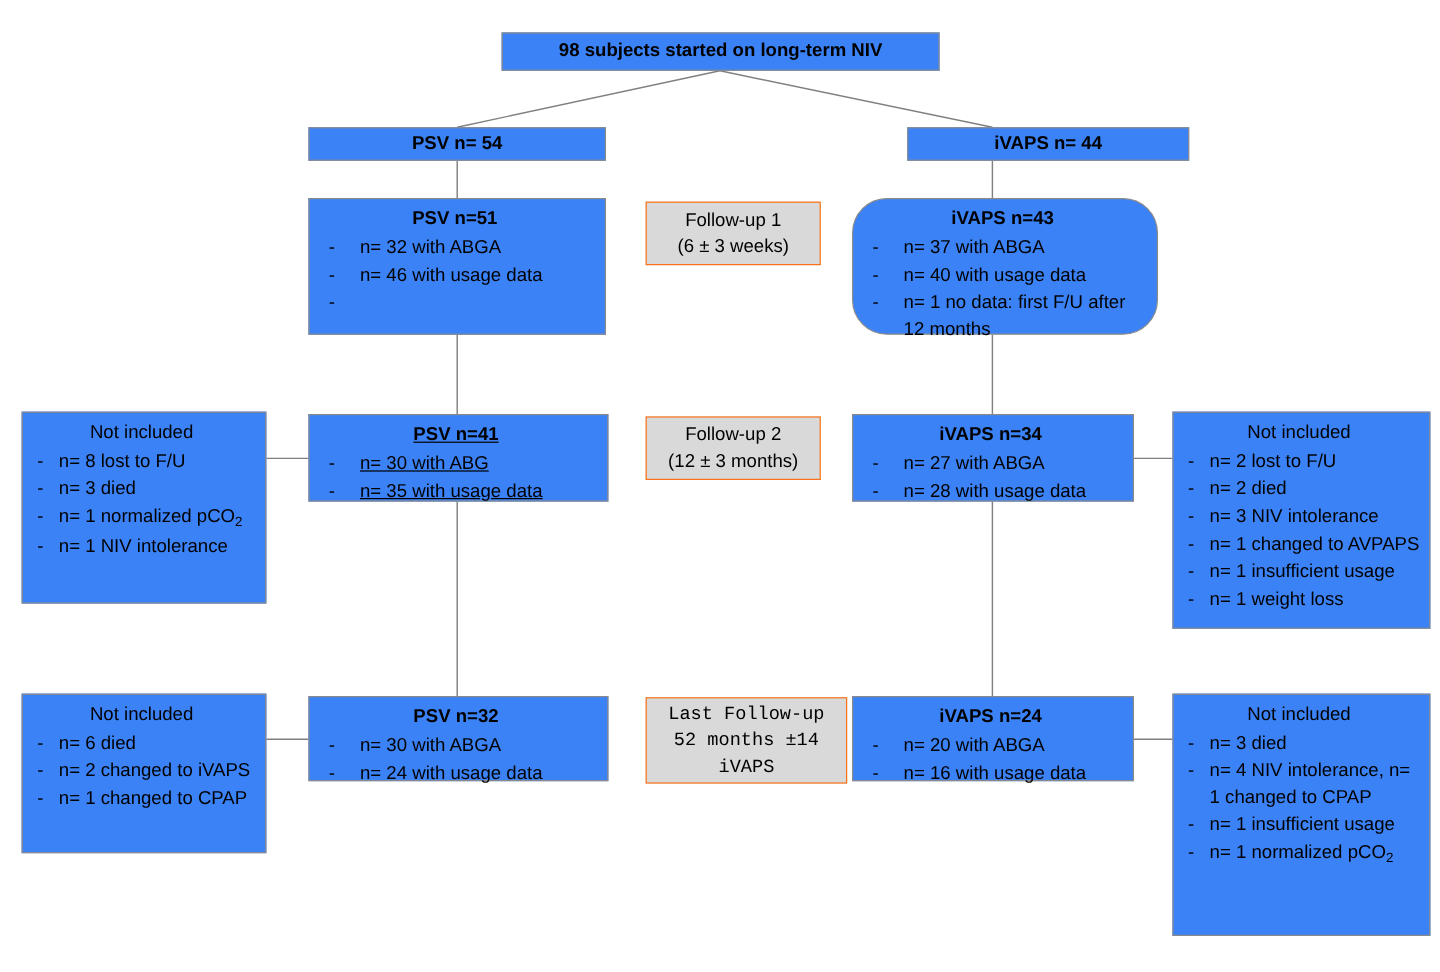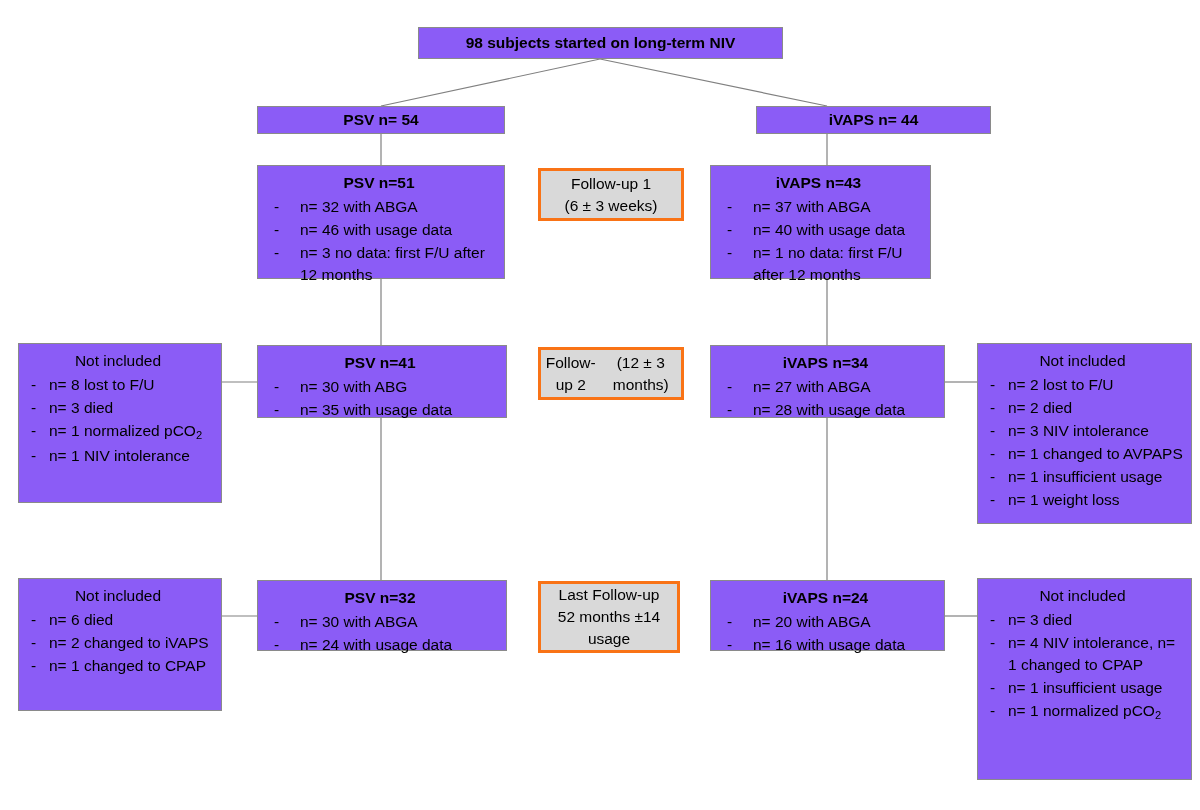--- a/index.html
+++ b/index.html
@@ -23,27 +23,27 @@
     left: 0;
     top: 0;
     width: 1200px;
     height: 810px;
     pointer-events: none;
   }
   .node {
     position: absolute;
     box-sizing: border-box;
     border: 1px solid #808080;
-    background: #8b5cf6;
+    background: #3b82f6;
     font-size: 15.5px;
     line-height: 1.42;
   }
   .node.shaded {
     background: #d9d9d9;
-    border: 3px solid #f97316;
+    border: 1px solid #f97316;
   }
   .node.thin {
     border: 1px solid #8a8a8a;
   }
   .node-title {
     font-weight: bold;
     text-align: center;
     white-space: nowrap;
   }
   .node-title.plain {
@@ -122,57 +122,57 @@
 
   <div class="node thin hdr-box" style="left:710px; top:106px; width:235px; height:28px;margin-left:46px;">
     <div class="node-title">iVAPS n= 44</div>
   </div>
 
   <div class="node thin pad" style="left:257px; top:165px; width:248px; height:114px;">
     <div class="node-title">PSV n=51</div>
     <ul class="items">
       <li><span class="dash">-</span><span>n= 32 with ABGA</span></li>
       <li><span class="dash">-</span><span>n= 46 with usage data</span></li>
-      <li><span class="dash">-</span><span>n= 3 no data: first F/U after 12 months</span></li>
+      <li><span class="dash">-</span></li>
     </ul>
   </div>
 
   <div class="node shaded" style="left:538px; top:168px; width:146px; height:53px; display:flex; flex-direction:column; align-items:center; justify-content:center;">
     <div class="centered">Follow-up 1</div>
     <div class="centered">(6 ± 3 weeks)</div>
   </div>
 
-  <div class="node thin pad" style="left:710px; top:165px; width:221px; height:114px;">
+  <div class="node thin pad" style="left:710px; top:165px; width:255px; height:114px;border-radius:29px;">
     <div class="node-title">iVAPS n=43</div>
     <ul class="items">
       <li><span class="dash">-</span><span>n= 37 with ABGA</span></li>
       <li><span class="dash">-</span><span>n= 40 with usage data</span></li>
       <li><span class="dash">-</span><span>n= 1 no data: first F/U after 12 months</span></li>
     </ul>
   </div>
 
   <div class="node thin pad" style="left:18px; top:343px; width:204px; height:160px;">
     <div class="node-title plain centered">Not included</div>
     <ul class="items tight">
       <li><span class="dash">-</span><span>n= 8 lost to F/U</span></li>
       <li><span class="dash">-</span><span>n= 3 died</span></li>
       <li><span class="dash">-</span><span>n= 1 normalized pCO</span><sub>2</sub></li>
       <li><span class="dash">-</span><span>n= 1 NIV intolerance</span></li>
     </ul>
   </div>
 
-  <div class="node thin pad" style="left:257px; top:345px; width:250px; height:73px;">
+  <div class="node thin pad" style="left:257px; top:345px; width:250px; height:73px;text-decoration:underline;">
     <div class="node-title">PSV n=41</div>
     <ul class="items">
       <li><span class="dash">-</span><span>n= 30 with ABG</span></li>
       <li><span class="dash">-</span><span>n= 35 with usage data</span></li>
     </ul>
   </div>
 
-  <div class="node shaded" style="left:538px; top:347px; width:146px; height:53px; display:flex; flex-direction:row; align-items:center; justify-content:center;">
+  <div class="node shaded" style="left:538px; top:347px; width:146px; height:53px; display:flex; flex-direction:column; align-items:center; justify-content:center;">
     <div class="centered">Follow-up 2</div>
     <div class="centered">(12 ± 3 months)</div>
   </div>
 
   <div class="node thin pad" style="left:710px; top:345px; width:235px; height:73px;">
     <div class="node-title">iVAPS n=34</div>
     <ul class="items">
       <li><span class="dash">-</span><span>n= 27 with ABGA</span></li>
       <li><span class="dash">-</span><span>n= 28 with usage data</span></li>
     </ul>
@@ -200,24 +200,24 @@
   </div>
 
   <div class="node thin pad" style="left:257px; top:580px; width:250px; height:71px;">
     <div class="node-title">PSV n=32</div>
     <ul class="items">
       <li><span class="dash">-</span><span>n= 30 with ABGA</span></li>
       <li><span class="dash">-</span><span>n= 24 with usage data</span></li>
     </ul>
   </div>
 
-  <div class="node shaded" style="left:538px; top:581px; width:142px; height:72px; display:flex; flex-direction:column; align-items:center; justify-content:center;">
+  <div class="node shaded" style="left:538px; top:581px; width:168px; height:72px; display:flex; flex-direction:column; align-items:center; justify-content:center;font-family:Liberation Mono, monospace;">
     <div class="centered">Last Follow-up</div>
     <div class="centered">52 months ±14</div>
-    <div class="centered">usage</div>
+    <div class="centered">iVAPS</div>
   </div>
 
   <div class="node thin pad" style="left:710px; top:580px; width:235px; height:71px;">
     <div class="node-title">iVAPS n=24</div>
     <ul class="items">
       <li><span class="dash">-</span><span>n= 20 with ABGA</span></li>
       <li><span class="dash">-</span><span>n= 16 with usage data</span></li>
     </ul>
   </div>
 

